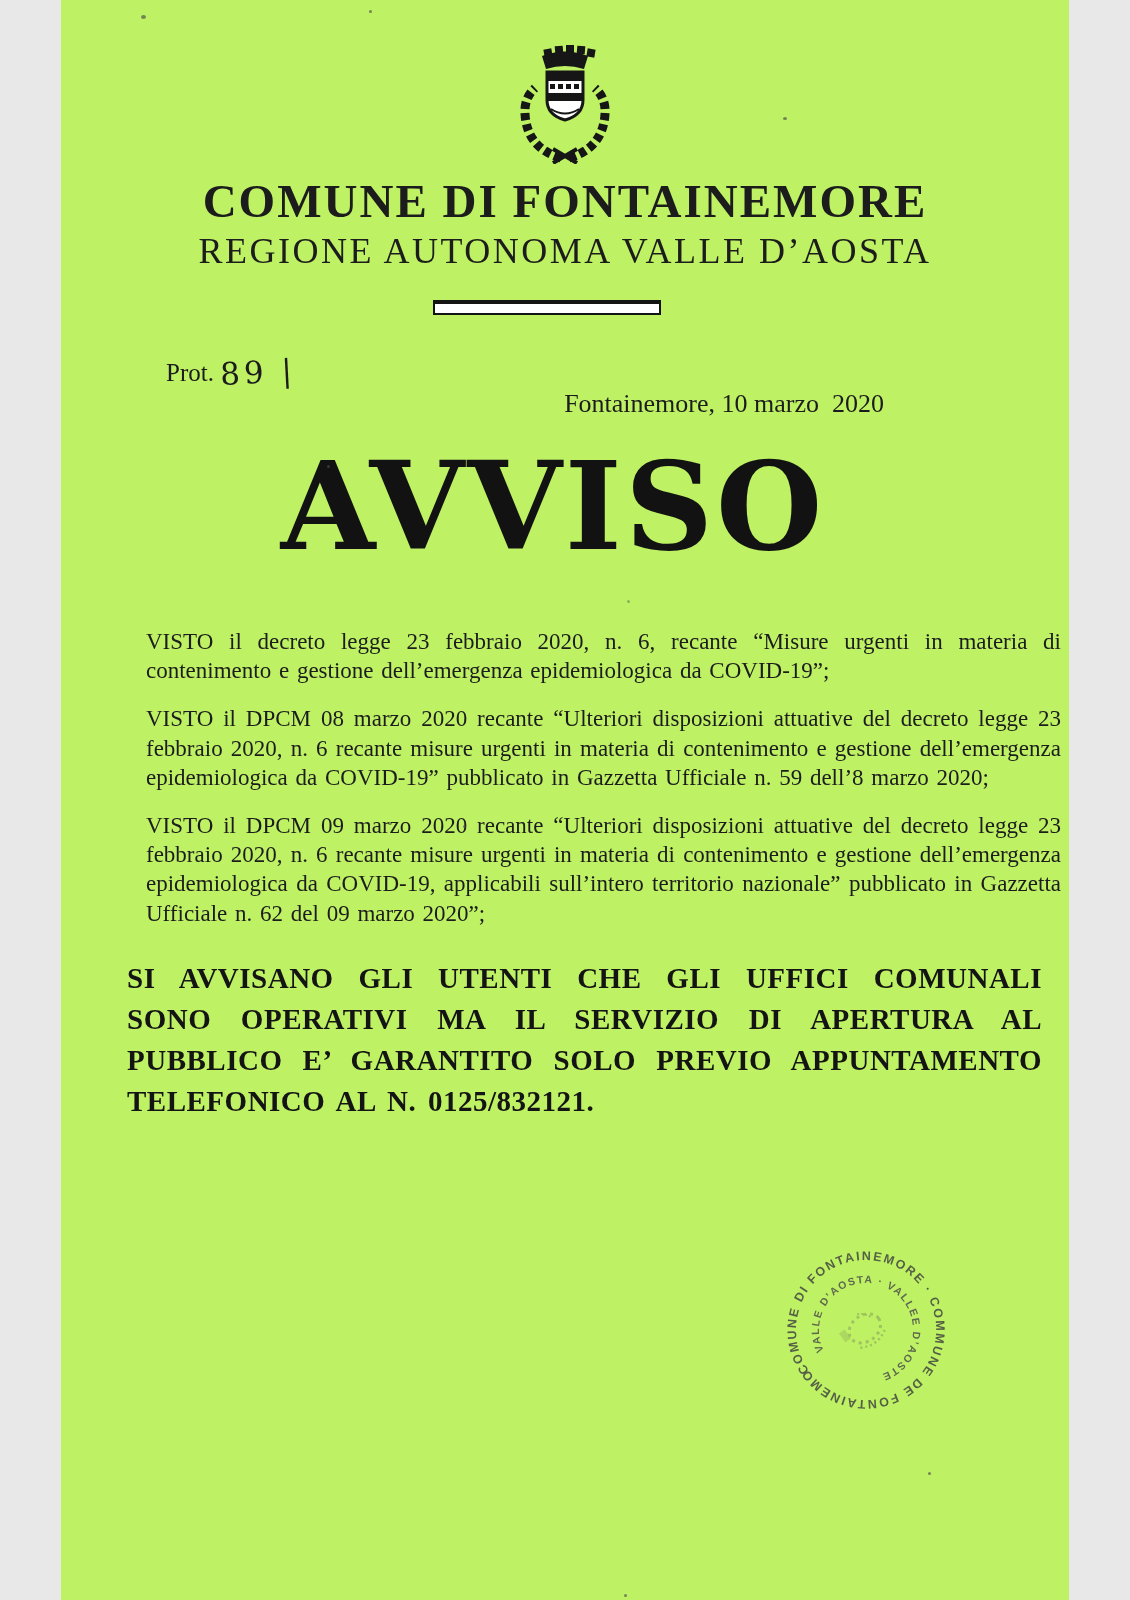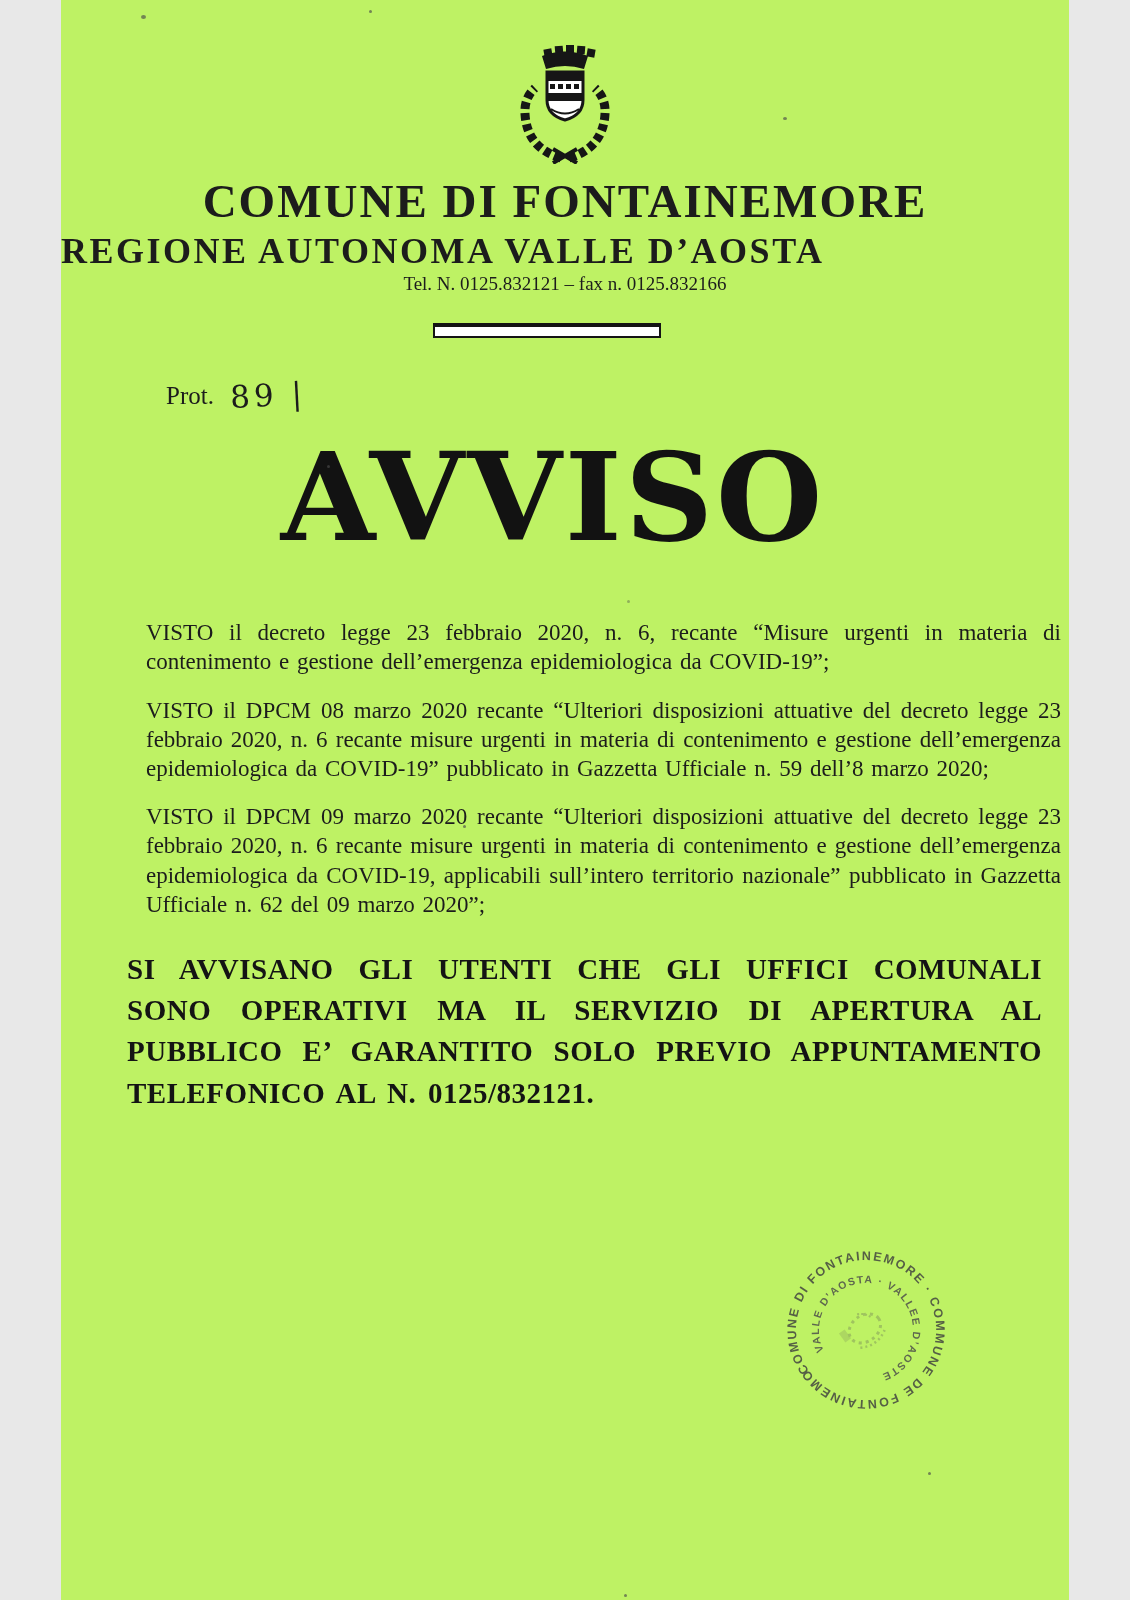--- a/index.html
+++ b/index.html
@@ -21,22 +21,23 @@
   .org-title {
     margin: 6px 0 0 0;
     text-align: center;
     font-size: 47px;
     font-weight: bold;
     letter-spacing: 2px;
     font-family: "Liberation Serif", serif;
   }
   .org-subtitle {
     margin: 2px 0 0 0;
+    text-align: center;
     font-size: 36px;
-    font-weight: bold;
+    font-weight: normal;
     letter-spacing: 2.5px;
   }
   .org-address, .org-phone {
     text-align: center;
     font-size: 19px;
     line-height: 1.22;
   }
   .org-address { margin-top: 6px; }
   .divider-box {
     width: 224px;
@@ -45,21 +46,21 @@
     transform: translateX(-18px);
     border: 2px solid #141414;
     border-top-width: 4px;
     background: #fff;
   }
   .prot-row {
     margin: 36px 12px 0 105px;
     font-size: 25px;
     display: flex;
     align-items: flex-end;
-    gap: 16px;
+    gap: 6px;
   }
   .handwritten {
     font-size: 31px;
     letter-spacing: 4px;
     transform: rotate(-3deg) translateY(3px);
     display: inline-block;
     font-family: "DejaVu Serif", serif;
   }
   .dateline {
     margin-top: 2px;
@@ -146,28 +147,28 @@
       <g fill="none" stroke="#161616">
         <path d="M60,116 q-34,-10 -36,-44 q-1,-16 10,-26" stroke-width="9" stroke-dasharray="7 4"></path>
         <path d="M68,116 q34,-10 36,-44 q1,-16 -10,-26" stroke-width="9" stroke-dasharray="7 4"></path>
         <path d="M52,107 l24,14 M76,107 l-24,14" stroke-width="4"></path>
       </g>
     </svg>
   </div>
 
   <h1 class="org-title">COMUNE DI FONTAINEMORE</h1>
   <h2 class="org-subtitle">REGIONE AUTONOMA VALLE D’AOSTA</h2>
-  <div class="org-phone">Tel. N. 0125.832121 – fax n. 0125.832166</div>
 
   <div class="divider-box"></div>
 
   <div class="prot-row">
     <span>Prot.</span>
     <span class="handwritten">89 |</span>
   </div>
+  <div class="dateline">Fontainemore, 10 marzo  2020</div>
 
   <div class="big-title">AVVISO</div>
 
   <div class="body-text">
     <p class="first">VISTO il decreto legge 23 febbraio 2020, n. 6, recante “Misure urgenti in materia di contenimento e gestione dell’emergenza epidemiologica da COVID-19”;</p>
     <p>VISTO il DPCM 08 marzo 2020 recante “Ulteriori disposizioni attuative del decreto legge 23 febbraio 2020, n. 6 recante misure urgenti in materia di contenimento e gestione dell’emergenza epidemiologica da COVID-19” pubblicato in Gazzetta Ufficiale n. 59 dell’8 marzo 2020;</p>
     <p>VISTO il DPCM 09 marzo 2020 recante “Ulteriori disposizioni attuative del decreto legge 23 febbraio 2020, n. 6 recante misure urgenti in materia di contenimento e gestione dell’emergenza epidemiologica da COVID-19, applicabili sull’intero territorio nazionale” pubblicato in Gazzetta Ufficiale n. 62 del 09 marzo 2020”;</p>
   </div>
 
   <div class="bold-notice">SI AVVISANO GLI UTENTI CHE GLI UFFICI COMUNALI SONO OPERATIVI MA IL SERVIZIO DI APERTURA AL PUBBLICO E’ GARANTITO SOLO PREVIO APPUNTAMENTO TELEFONICO AL N. 0125/832121.</div>

